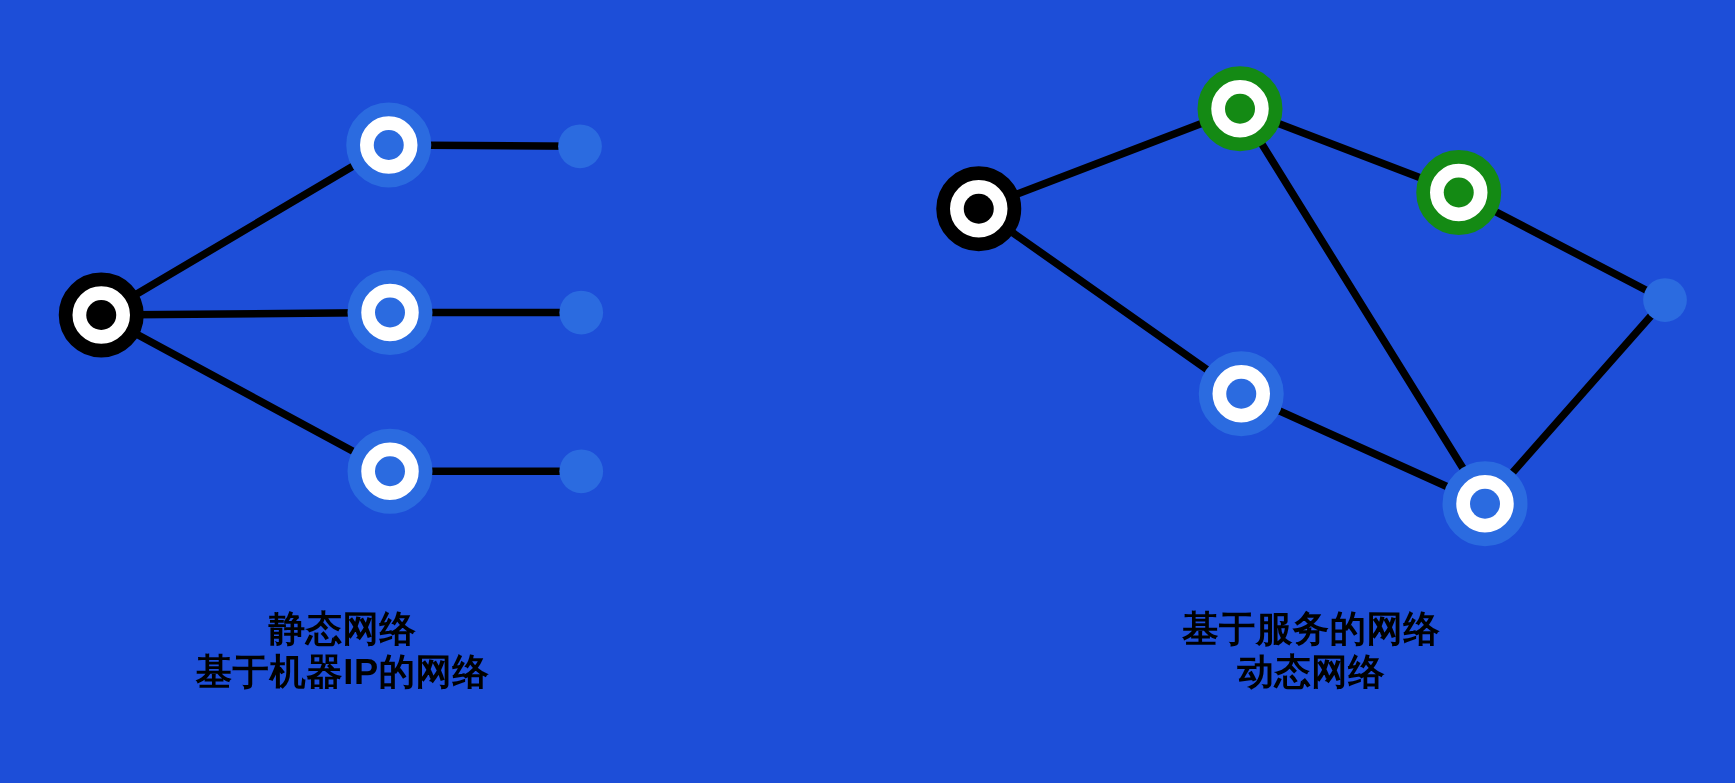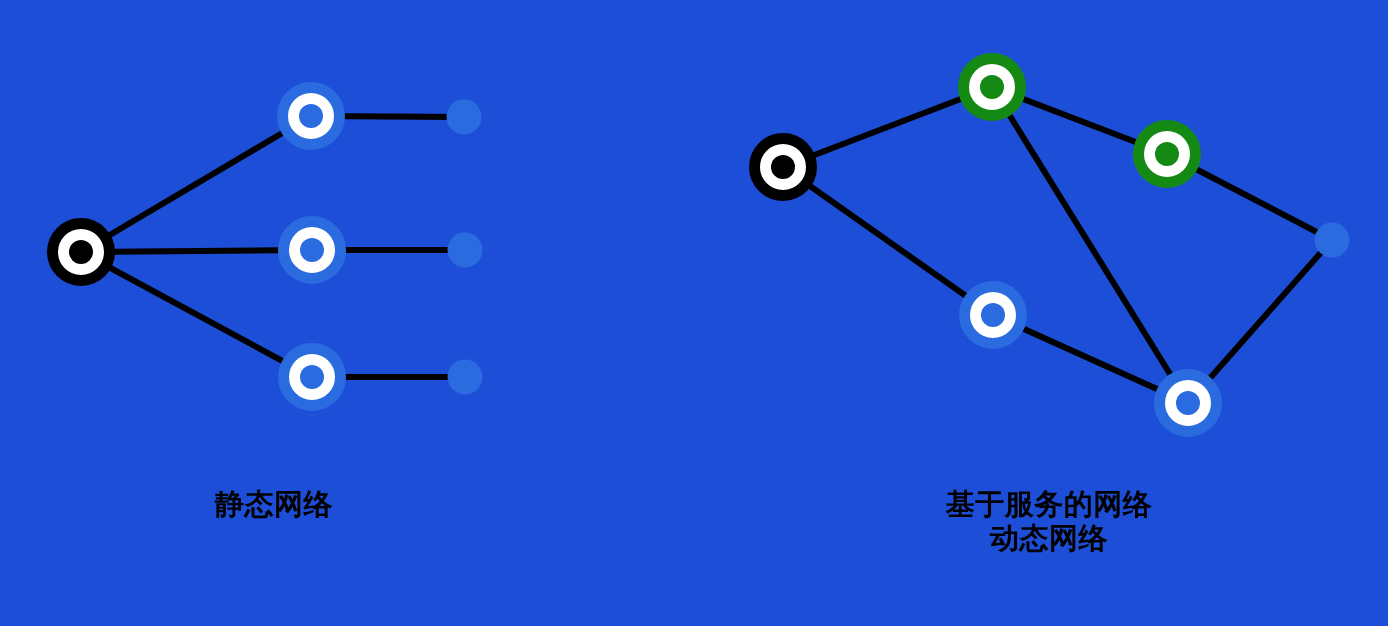--- a/index.html
+++ b/index.html
@@ -108,20 +108,21 @@
           <circle cx="1188" cy="403" r="12" fill="#2b6be0"></circle>
         </g>
         <g>
           <circle cx="1332" cy="240" r="17.5" fill="#2b6be0"></circle>
         </g>
       </g>
     </svg>
 
   <div class="caption caption-left">
     <div>静态网络</div>
+    <div>基于机器IP的网络</div>
   </div>
 
   <div class="caption caption-right">
     <div>基于服务的网络</div>
     <div>动态网络</div>
   </div>
 
 </div>
 
 </body></html>

